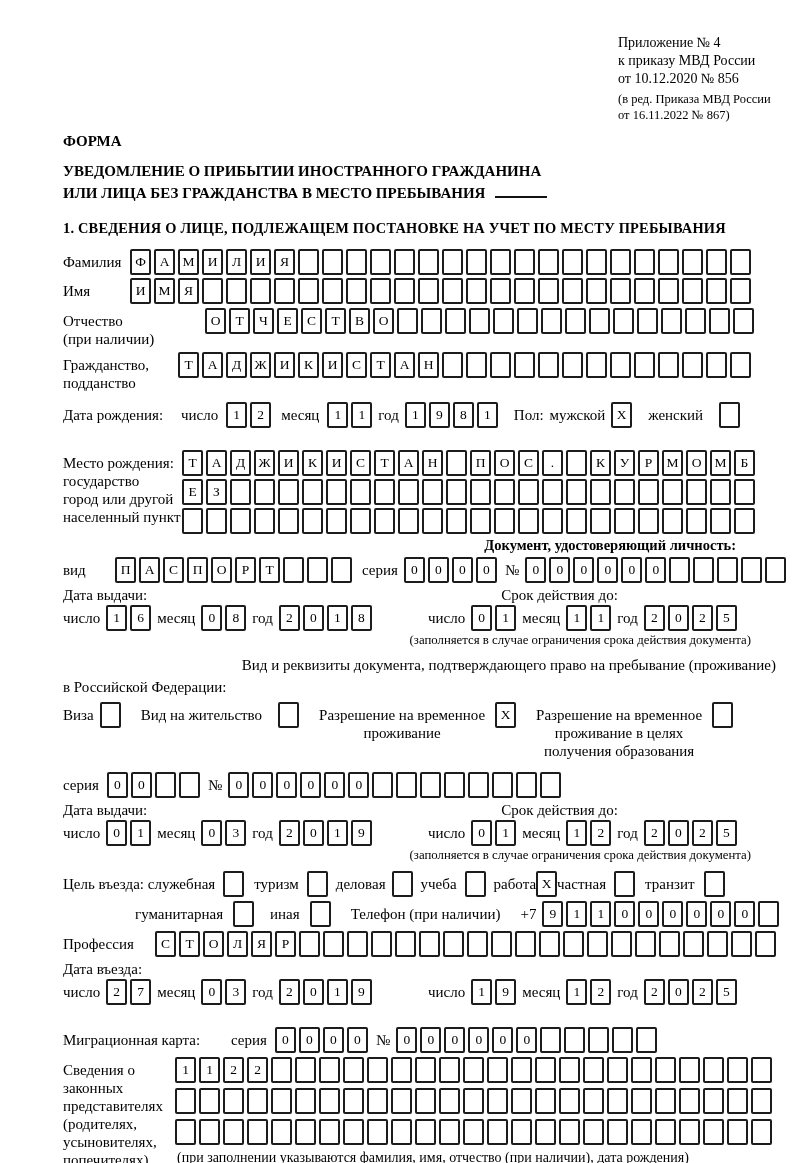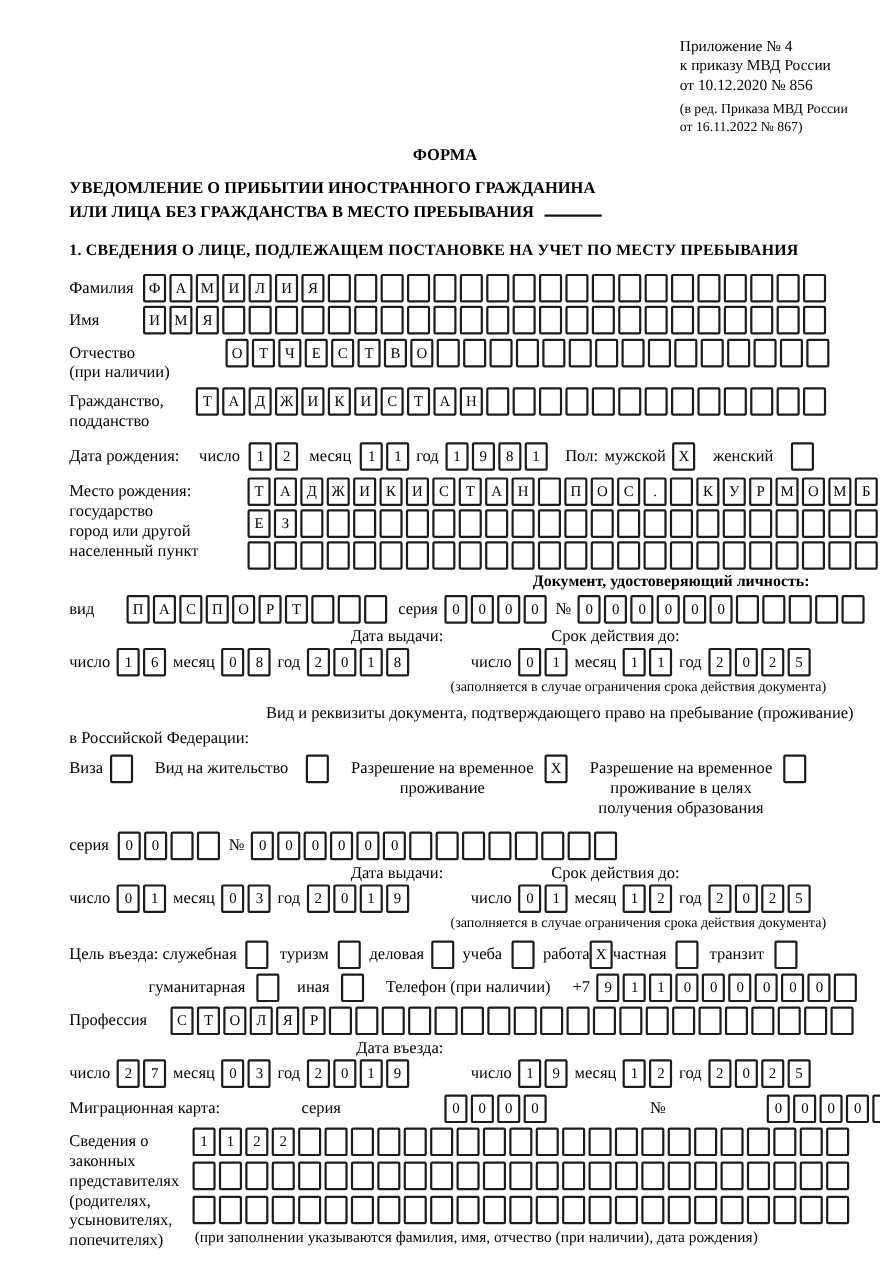--- a/index.html
+++ b/index.html
@@ -3,45 +3,45 @@
 <meta charset="utf-8">
 <style>
   html,body{margin:0;padding:0;background:#fff;}
   body{width:800px;height:1163px;overflow:hidden;color:#000;
        font-family:"Liberation Serif","DejaVu Serif",serif;font-size:15px;}
   .page{box-sizing:border-box;width:800px;height:1163px;padding:34px 24px 0 63px;position:relative;}
   .pre{white-space:pre-line;}
   
   .appendix{margin-left:555px;font-size:14px;line-height:18px;}
   .appendix .edition{font-size:12.5px;line-height:16px;margin-top:3px;}
-  .forma{font-weight:bold;font-size:15px;text-align:center;padding-right:30px;margin-top:10px;}
+  .forma{font-weight:bold;font-size:15px;text-align:left;padding-right:30px;margin-top:10px;}
   .title{font-weight:bold;font-size:15px;text-align:left;line-height:22px;margin-top:10px;margin-right:20px;}
   .uline{display:inline-block;width:52px;border-bottom:2px solid #111;margin-left:10px;}
   .sect{font-weight:bold;font-size:14.4px;margin-top:16px;letter-spacing:0.2px;}
   
   .row{display:flex;align-items:flex-start;}
   .lbl{line-height:18px;padding-top:4px;flex:none;}
   .cells{display:inline-flex;gap:3px;flex:none;}
   .cell{box-sizing:border-box;flex:none;width:21px;height:26px;border:2px solid #1c1c1c;border-radius:2px;
         display:flex;align-items:center;justify-content:center;font-size:13.5px;background:#fff;}
   .stack{display:flex;flex-direction:column;gap:3px;}
   .ilbl{line-height:18px;padding-top:4px;flex:none;}
   .dochead{font-weight:bold;text-align:right;font-size:14.5px;margin-top:3px;margin-right:40px;}
   .datehead{display:flex;margin-top:4px;}
-  .datehead .dh-l{width:340px;text-align:right;}
+  .datehead .dh-l{width:340px;text-align:left;}
   .datehead .dh-r{flex:1;text-align:center;margin-right:60px;}
   .daterow{display:flex;margin-top:1px;}
   .dgroup{display:flex;align-items:flex-start;gap:6px;}
   .dgroup .ilbl{padding-top:4px;}
   .note{font-size:12.8px;text-align:right;margin-top:1px;margin-right:25px;line-height:16px;}
   .intro{line-height:18px;margin-top:8px;text-align:right;}
   .intro2{line-height:18px;margin-top:4px;}
   .optlbl{text-align:center;line-height:18px;padding-top:4px;}
   .ck{margin-top:6px;display:flex;align-items:flex-start;}
-  .mt12{margin-top:12px;}.mt10{margin-top:10px;}.mt8{margin-top:8px;}.mt6{margin-top:6px;gap:43px;}
+  .mt12{margin-top:12px;}.mt10{margin-top:10px;}.mt8{margin-top:8px;}.mt6{margin-top:22px;}
   .mt4{margin-top:4px;}.mt3{margin-top:3px;}
   .w67{width:67px;}.w142{width:142px;}.w115{width:115px;}.w119{width:119px;}.w112{width:112px;}
   .sp8{width:8px;flex:none;}.sp6{width:6px;flex:none;}.sp10{width:10px;flex:none;}
   .sp16{width:16px;flex:none;}.sp20{width:20px;flex:none;}
   .repnote{font-size:14px;line-height:16px;margin-top:5px;margin-left:2px;}
 </style>
 </head>
 <body>
 
 <div class="page">

